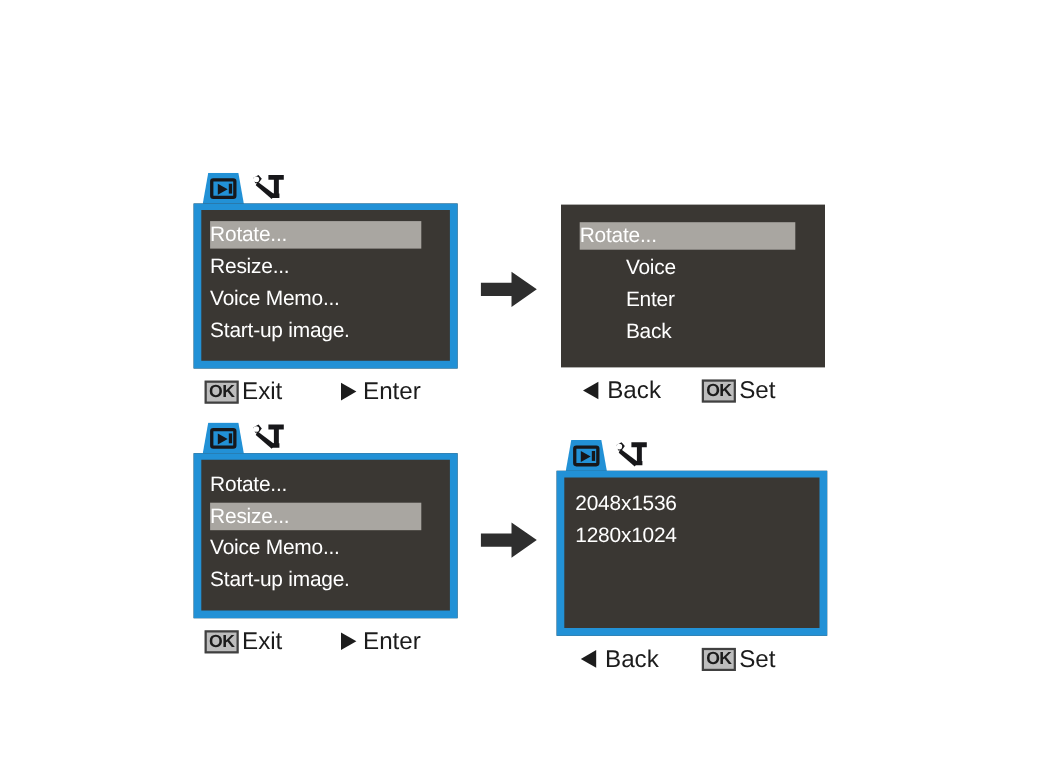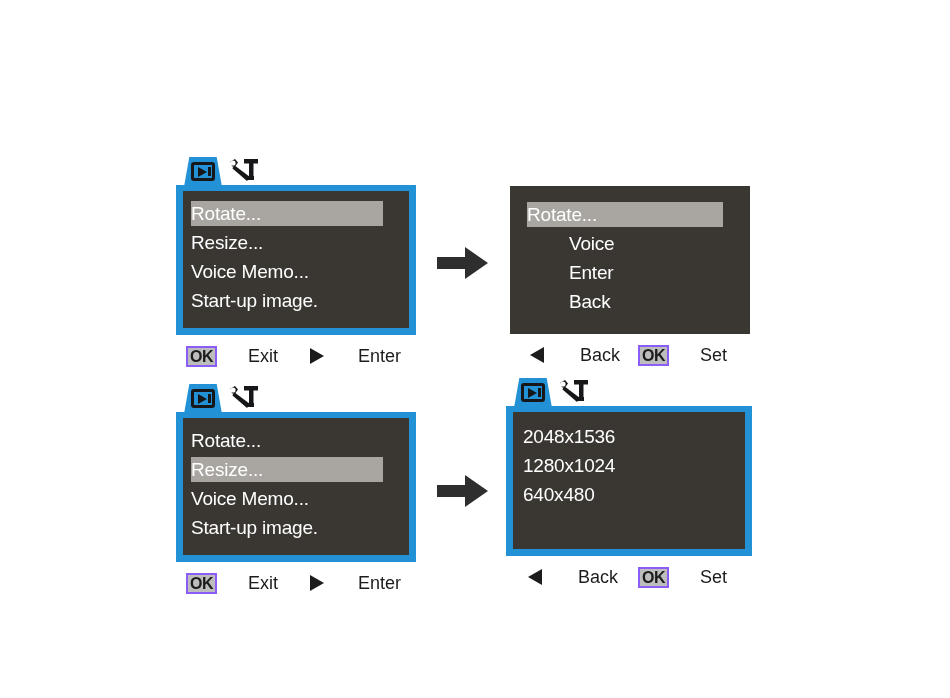--- a/index.html
+++ b/index.html
@@ -137,31 +137,31 @@
   }
   .hint {
     position: absolute;
     top: 0;
     display: flex;
     align-items: center;
   }
   .okbox {
     display: inline-block;
     background: #bdbdbd;
-    border: 2px solid #8b5cf6;
+    border: 2px solid #404040;
     color: #1c1c1c;
     font-weight: bold;
     font-size: 16px;
     line-height: 17px;
     padding: 0 2px;
     margin-right: 3px;
     letter-spacing: -0.5px;
     text-align: right;
   }
-  .hint-text { font-size: 18px; margin-left: 28px; }
+  .hint-text { font-size: 22px; }
   .tri-right {
     display: inline-block;
     width: 0; height: 0;
     border-left: 14px solid #1c1c1c;
     border-top: 8px solid transparent;
     border-bottom: 8px solid transparent;
     margin-right: 6px;
   }
   .tri-left {
     display: inline-block;
@@ -317,21 +317,21 @@
       <span class="tri-right"></span>
       <span class="hint-text">Enter</span>
     </div>
   </div>
 </div>
 
 <svg class="flow-arrow" style="left:437px; top:473px;" width="52" height="36" viewBox="0 0 52 36">
   <path d="M0 12 L28 12 L28 2 L51 18 L28 34 L28 24 L0 24 Z" fill="#2e2e2e"></path>
 </svg>
 
-<div class="screen-group" style="left:506px; top:376px; width:246px;">
+<div class="screen-group" style="left:506px; top:398px; width:246px;">
 
   <div class="tabs">
     <div class="tab playback active">
       <div class="icon-playback"></div>
     </div>
     <div class="tab setup">
       <svg class="icon-setup" viewBox="0 0 34 30">
         <g fill="#17171a">
           <path d="M4.5 4.5 L9 2 L12 5.5 L9.5 9 L6 9.5 Z"></path>
           <path d="M8 8 L24 20 L21 24 L6.5 11.5 Z"></path>
@@ -346,23 +346,20 @@
 
   <div class="lcd framed" style="height:150px;">
     <div class="menu" style="left:10px; right:8px; top:10px;">
 
       <div class="menu-row">
         <span class="label">2048x1536</span>
       </div>
       <div class="menu-row">
         <span class="label">1280x1024</span>
       </div>
-      <div class="menu-row">
-        <span class="label">640x480</span>
-      </div>
 
     </div>
   </div>
 
   <div class="hints" style="margin-top:6px;">
     <div class="hint" style="left:22px;">
       <span class="tri-left"></span>
       <span class="hint-text">Back</span>
     </div>
     <div class="hint" style="left:132px;">

